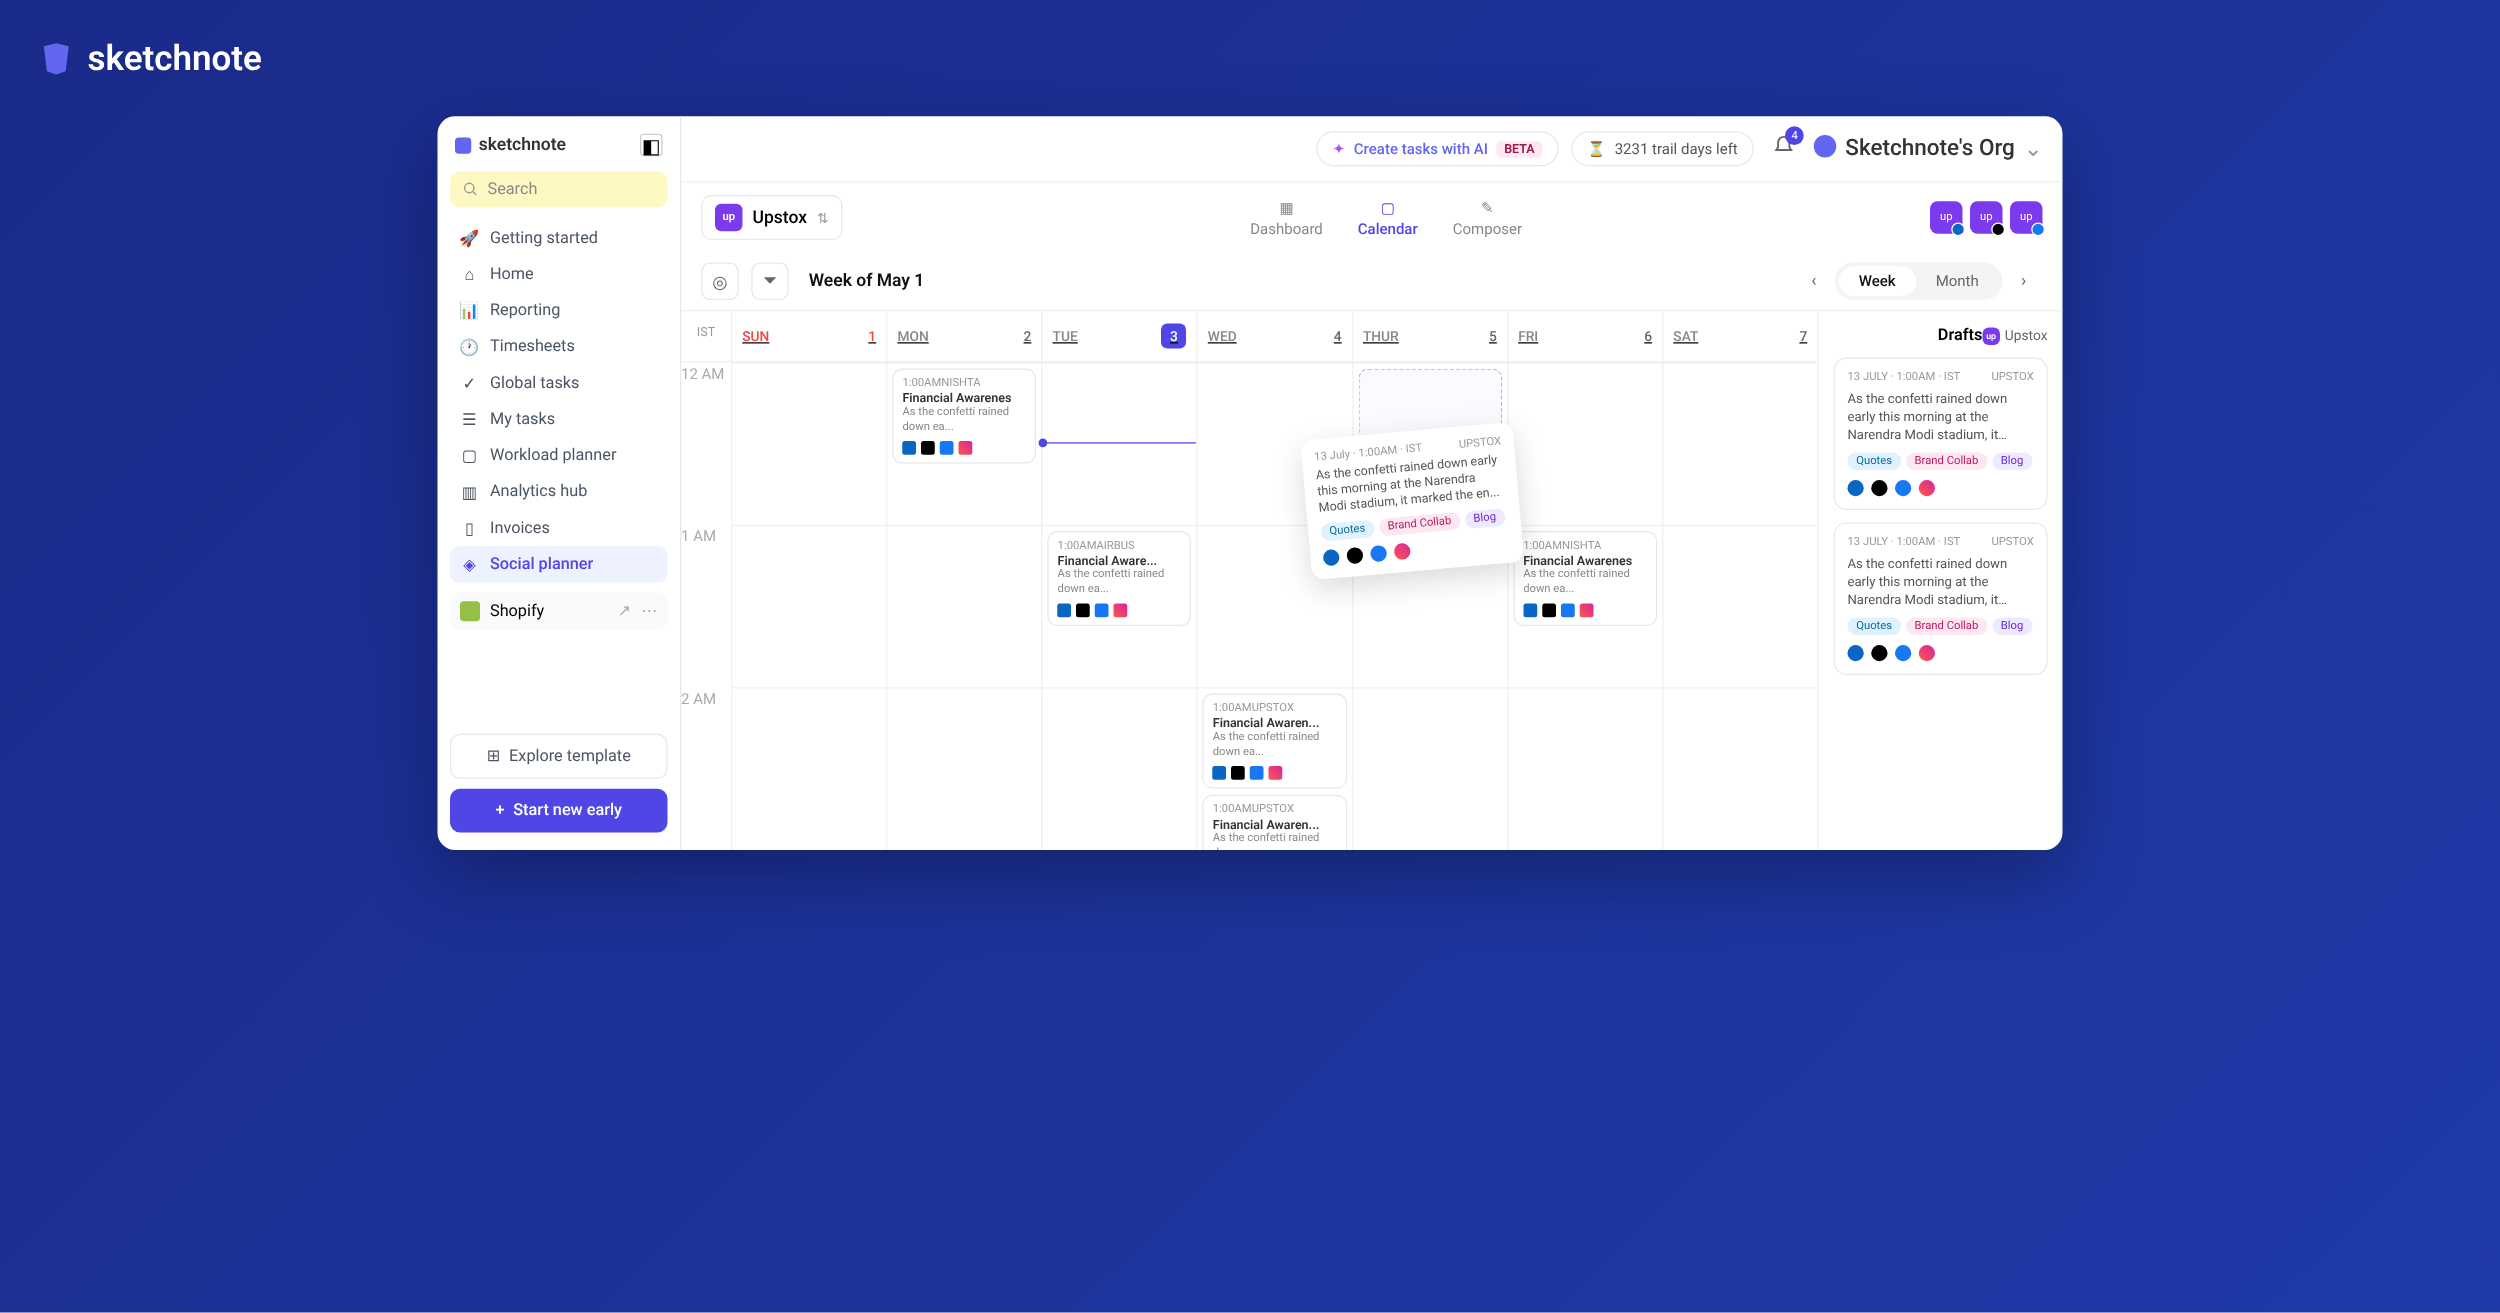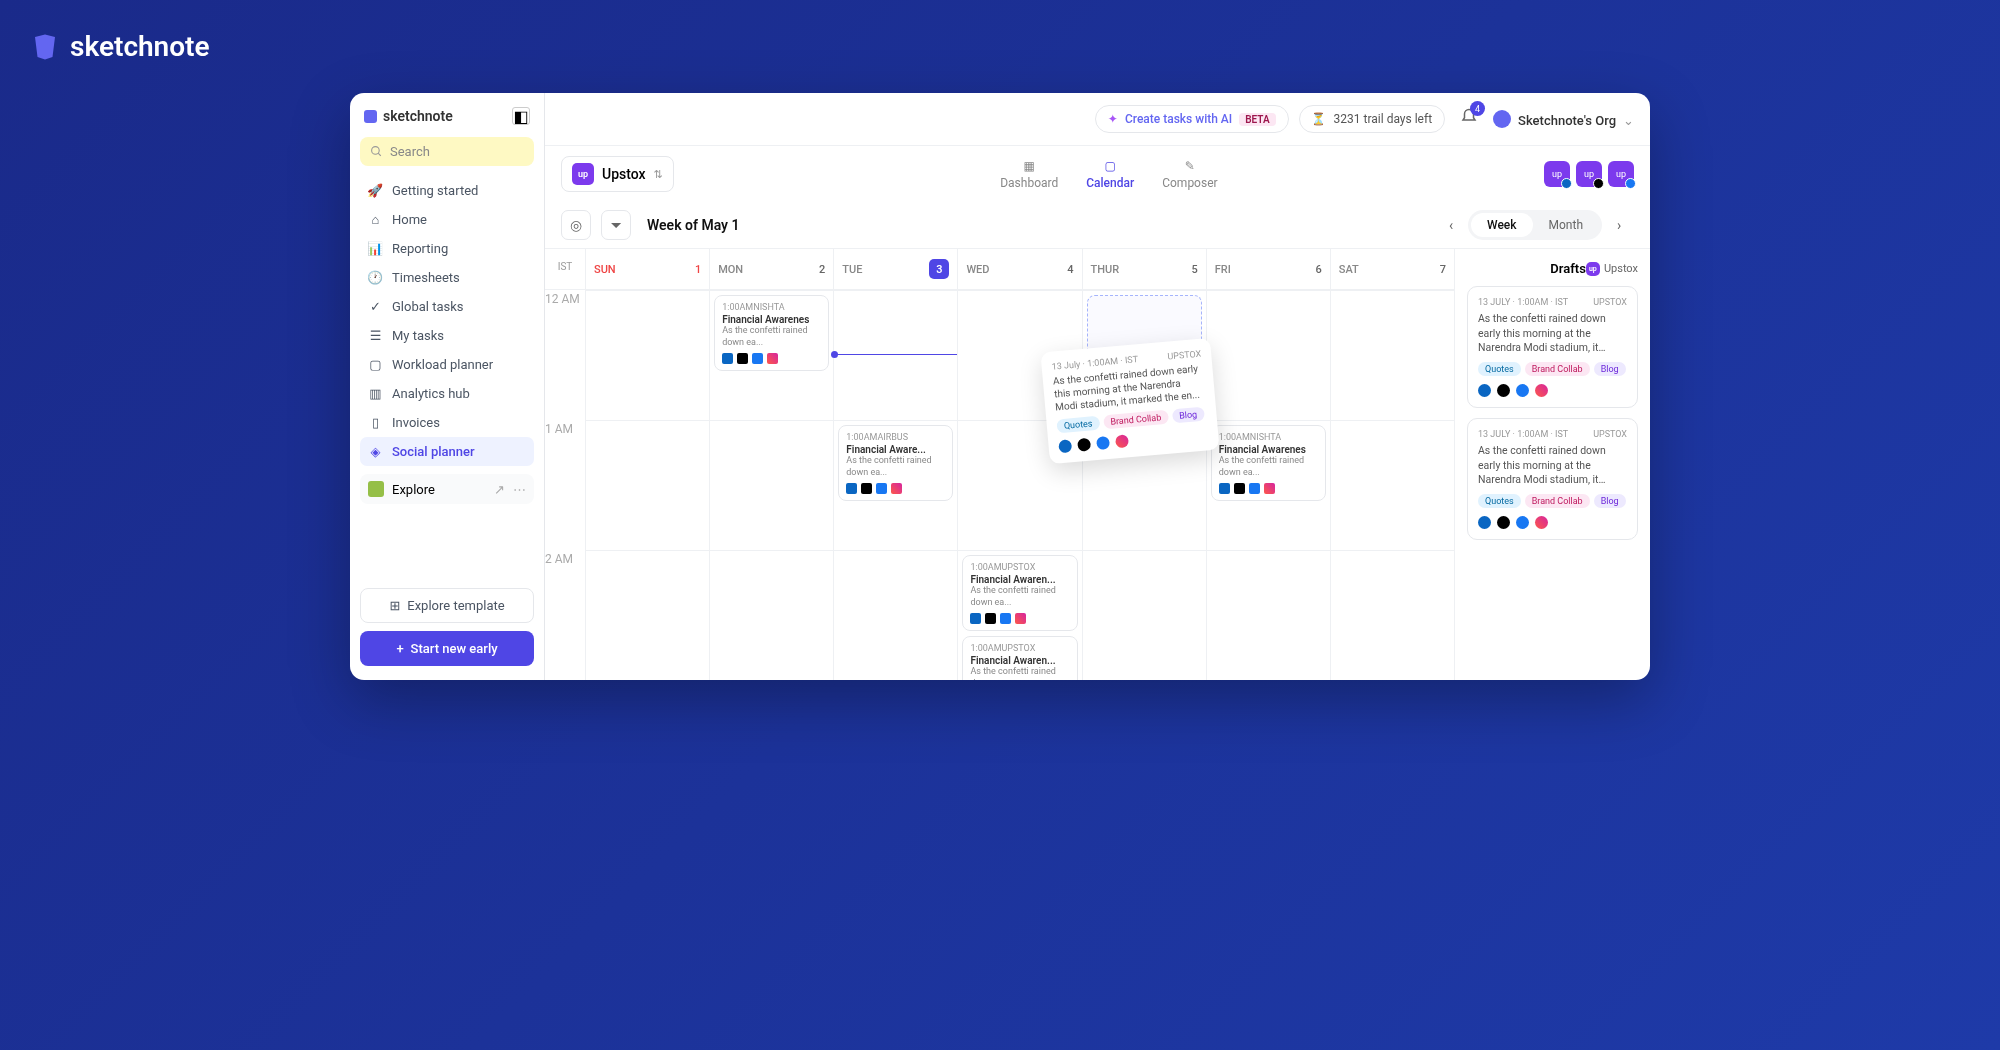--- a/index.html
+++ b/index.html
@@ -21,42 +21,42 @@
 .sidebar-footer{margin-top:auto;display:flex;flex-direction:column;gap:8px;}
 .explore-btn{border:1px solid #e5e7eb;border-radius:8px;padding:9px;display:flex;align-items:center;justify-content:center;gap:7px;font-size:13px;color:#4b5563;cursor:pointer;}
 .start-btn{background:#4f46e5;color:#fff;border-radius:8px;padding:10px;display:flex;align-items:center;justify-content:center;gap:7px;font-size:13px;font-weight:500;cursor:pointer;}
 .main{flex:1;display:flex;flex-direction:column;}
 .topbar{display:flex;align-items:center;justify-content:flex-end;gap:10px;padding:10px 16px;border-bottom:1px solid #eef0f3;}
 .pill{display:flex;align-items:center;gap:7px;padding:6px 12px;border-radius:20px;border:1px solid #e5e7eb;font-size:12px;color:#555;cursor:pointer;}
 .ai-pill span.ai-text{color:#6366f1;font-weight:500;}
 .badge{background:#fce7f3;color:#9d174d;padding:1px 6px;border-radius:4px;font-size:10px;font-weight:600;}
 .bell{position:relative;padding:5px;cursor:pointer;}
 .bell .count{position:absolute;top:-2px;right:-2px;background:#4f46e5;color:#fff;width:15px;height:15px;border-radius:50%;font-size:9px;display:flex;align-items:center;justify-content:center;}
-.org-btn{display:flex;align-items:flex-end;gap:7px;font-size:13px;font-weight:500;color:#333;cursor:pointer;}
+.org-btn{display:flex;align-items:flex-start;gap:7px;font-size:18px;font-weight:500;color:#333;cursor:pointer;}
 .org-av{width:18px;height:18px;background:#6366f1;border-radius:50%;}
 .row2{display:flex;align-items:center;justify-content:space-between;padding:10px 16px;}
 .ws-select{display:flex;align-items:center;gap:8px;border:1px solid #e5e7eb;border-radius:8px;padding:6px 10px;cursor:pointer;}
 .ws-av{width:22px;height:22px;background:#7c3aed;border-radius:5px;display:flex;align-items:center;justify-content:center;color:#fff;font-size:9px;font-weight:600;}
 .view-tabs{display:flex;gap:28px;}
 .vtab{display:flex;flex-direction:column;align-items:center;gap:3px;font-size:12px;color:#888;cursor:pointer;}
 .vtab.act{color:#4f46e5;font-weight:500;}
 .acct-chips{display:flex;gap:6px;}
 .ac-chip{width:26px;height:26px;background:#7c3aed;border-radius:6px;display:flex;align-items:center;justify-content:center;position:relative;}
 .ac-chip .mini{position:absolute;bottom:-2px;right:-2px;width:11px;height:11px;border-radius:50%;border:1px solid #fff;}
 .row3{display:flex;align-items:center;gap:10px;padding:8px 16px;border-bottom:1px solid #eef0f3;}
 .icon-btn{width:30px;height:30px;border:1px solid #e5e7eb;border-radius:7px;display:flex;align-items:center;justify-content:center;cursor:pointer;color:#666;font-size:14px;}
 .week-label{font-size:14px;font-weight:600;color:#111;margin-left:6px;}
 .seg{display:flex;background:#f3f4f6;border-radius:20px;padding:3px;}
 .seg div{padding:5px 16px;font-size:12px;border-radius:20px;cursor:pointer;color:#666;}
 .seg div.on{background:#fff;color:#111;font-weight:500;}
 .nav-arrows{display:flex;gap:2px;}
 .content-row{display:flex;flex:1;overflow:hidden;}
 .calendar{flex:1;overflow:auto;border-right:1px solid #eef0f3;}
 .cal-head{display:grid;grid-template-columns:40px repeat(7,1fr);border-bottom:1px solid #eef0f3;}
-.ch-cell{padding:10px 8px;display:flex;justify-content:space-between;align-items:center;font-size:11px;border-left:1px solid #eef0f3;}
+.ch-cell{padding:10px 8px;display:flex;justify-content:space-between;align-items:center;font-size:11px;border-left:1px solid #eef0f3;text-decoration:underline;}
 .ch-cell .day{color:#888;font-weight:500;}
 .ch-cell .num{font-weight:500;color:#666;}
 .ch-cell.sun .day,.ch-cell.sun .num{color:#ef4444;}
 .ch-cell.today .num{background:#4f46e5;color:#fff;width:20px;height:20px;border-radius:5px;display:flex;align-items:center;justify-content:center;}
 .tz{font-size:10px;color:#999;text-align:center;padding-top:12px;}
 .cal-body{position:relative;}
 .hour-row{display:grid;grid-template-columns:40px repeat(7,1fr);height:130px;}
 .time-label{font-size:12px;color:#aaa;text-align:left;padding-top:2px;}
 .cell{border-left:1px solid #eef0f3;border-top:1px solid #eef0f3;position:relative;padding:4px;}
 .evt{background:#fff;border:1px solid #e5e7eb;border-radius:8px;padding:6px 7px;font-size:10px;margin-bottom:5px;overflow:hidden;}
@@ -150,21 +150,21 @@
           <span class="ic">▯</span>
           <span>Invoices</span>
         </div>
         <div class="nav-item active">
           <span class="ic">◈</span>
           <span>Social planner</span>
         </div>
       </div>
     <div class="shopify-item">
       <span class="shop-ic"></span>
-      <span style="flex:1;">Explore</span>
+      <span style="flex:1;">Shopify</span>
       <span style="color:#aaa;">↗</span>
       <span style="color:#aaa;">⋯</span>
     </div>
     <div class="sidebar-footer">
       <div class="explore-btn">
         <span>⊞</span>
         <span>Explore template</span>
       </div>
       <div class="start-btn">
         <span>+</span>

